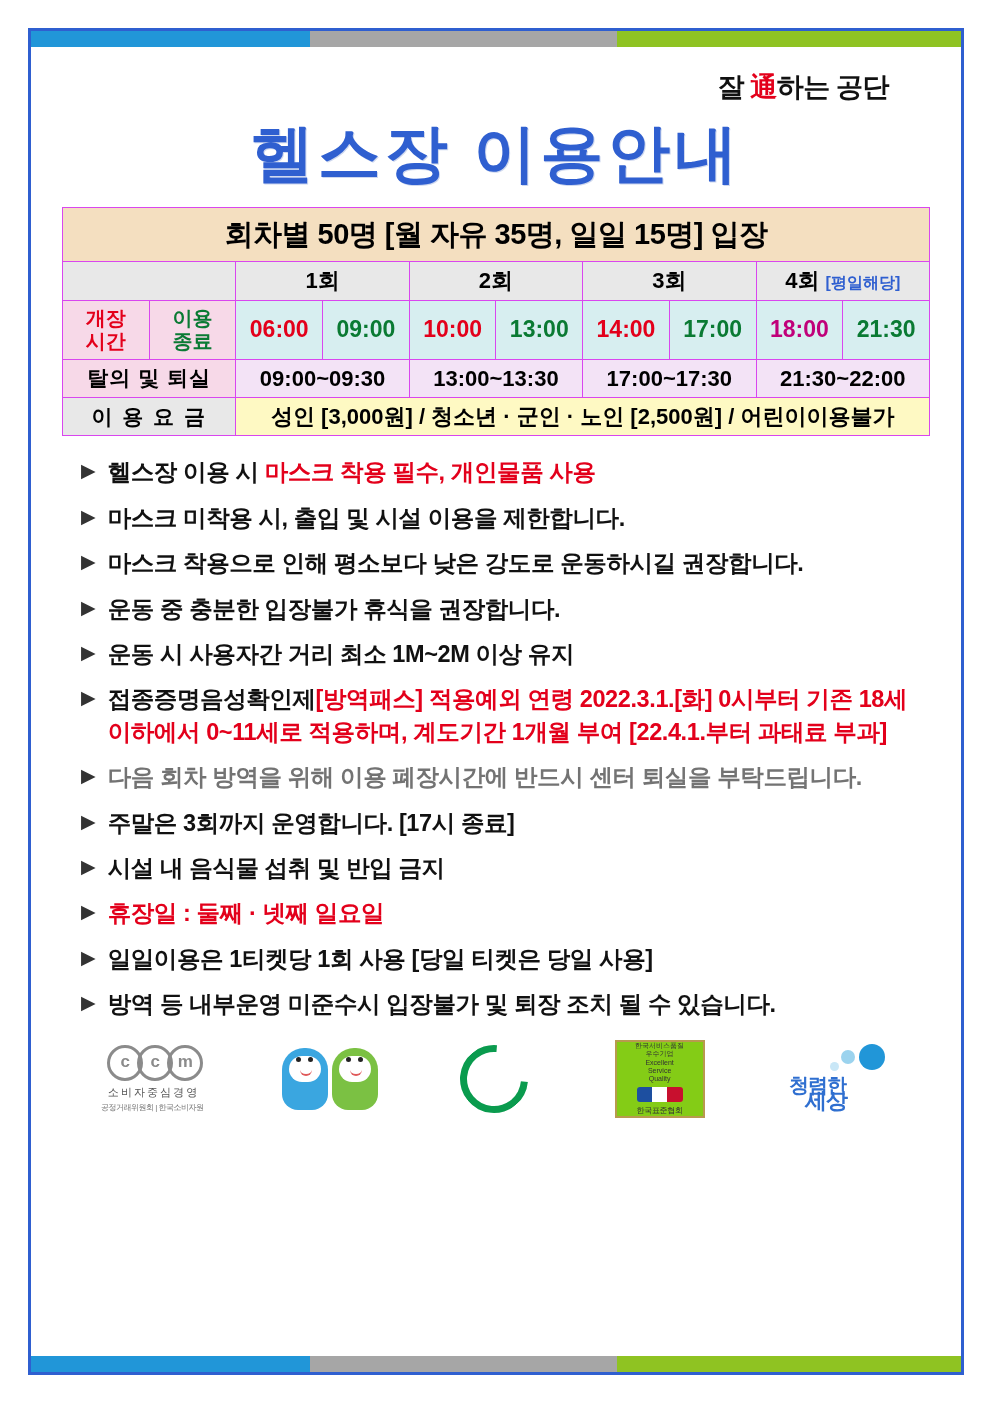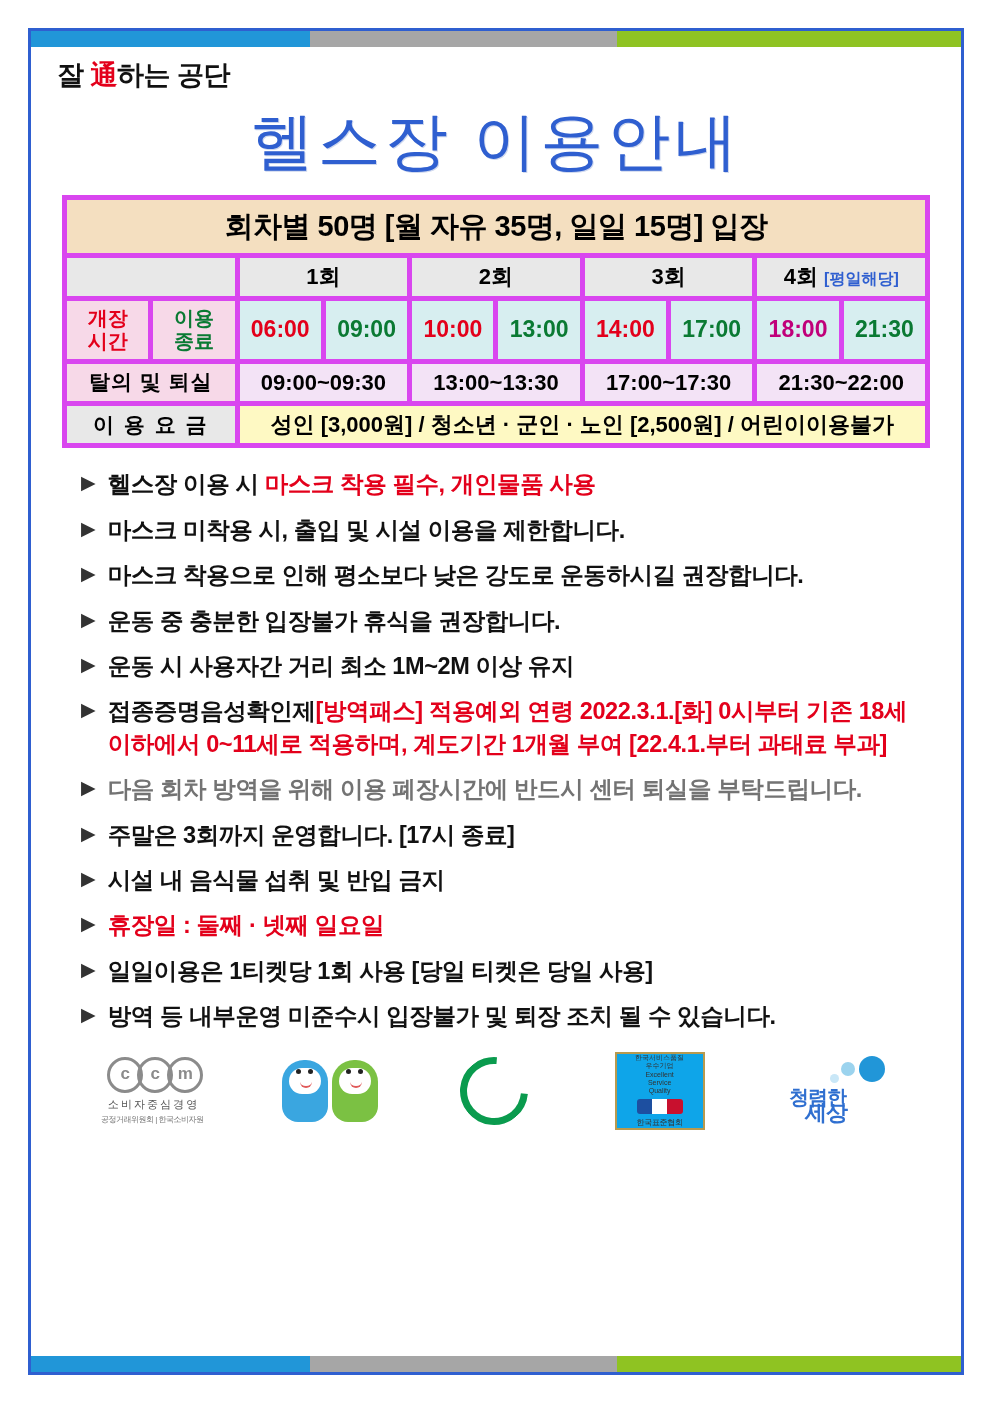--- a/index.html
+++ b/index.html
@@ -38,48 +38,50 @@
   .bar .blue  { width: 30%; background: #2196d8; }
   .bar .gray  { width: 33%; background: #a6a6a6; }
   .bar .green { width: 37%; background: #8fc322; }
 
   .content {
     padding: 10px 26px 0 26px;
     box-sizing: border-box;
   }
 
   .slogan {
-    text-align: left;
+    text-align: right;
     font-size: 27px;
     font-weight: bold;
     letter-spacing: -0.5px;
     color: #111;
     padding-right: 46px;
+    margin-top: 12px;
+    font-family: Liberation Serif, serif;
   }
   .slogan .red { color: #e3001b; }
 
   .title {
     text-align: center;
     font-size: 63px;
-    font-weight: normal;
+    font-weight: bold;
     color: #2f5fd0;
     letter-spacing: 4px;
     margin-top: 6px;
     margin-bottom: 10px;
     text-shadow: 1px 1px 0 #cfd8ee;
   }
 
   table.info {
     width: 868px;
     margin: 0 auto;
     border-collapse: collapse;
     table-layout: fixed;
   }
   table.info td {
-    border: 5px solid #d946ef;
+    border: 1px solid #d946ef;
     text-align: center;
     vertical-align: middle;
     font-size: 21px;
     font-weight: bold;
     padding: 6px 2px;
     line-height: 1.15;
   }
   .cap {
     background: #f4dfc0;
     font-size: 29px !important;
@@ -234,21 +236,21 @@
   }
   .cic-text-ko { font-size: 25px; font-weight: bold; color: #111; letter-spacing: -1px;}
   .cic-text-ko .sep { color: #999; font-weight: normal; margin: 0 4px;}
   .cic-text-en { font-size: 10px; color: #444; margin-top: 3px; letter-spacing: -0.2px;}
 
   .cert {
     width: 86px; height: 74px;
     border: 2px solid #b89a4e;
     display: flex; flex-direction: column;
     align-items: center; justify-content: center;
-    background: #0ea5e9;
+    background: #84cc16;
   }
   .cert .cert-top { font-size: 7px; color: #333; text-align: center; line-height: 1.2;}
   .cert .cert-flag {
     width: 46px; height: 22px;
     margin: 3px 0;
     background: linear-gradient(90deg,#1d4fa0 0 33%, #fff 33% 66%, #c8102e 66% 100%);
     border-radius: 3px;
   }
   .cert .cert-bot { font-size: 8px; color: #333; letter-spacing: -0.3px;}
 

